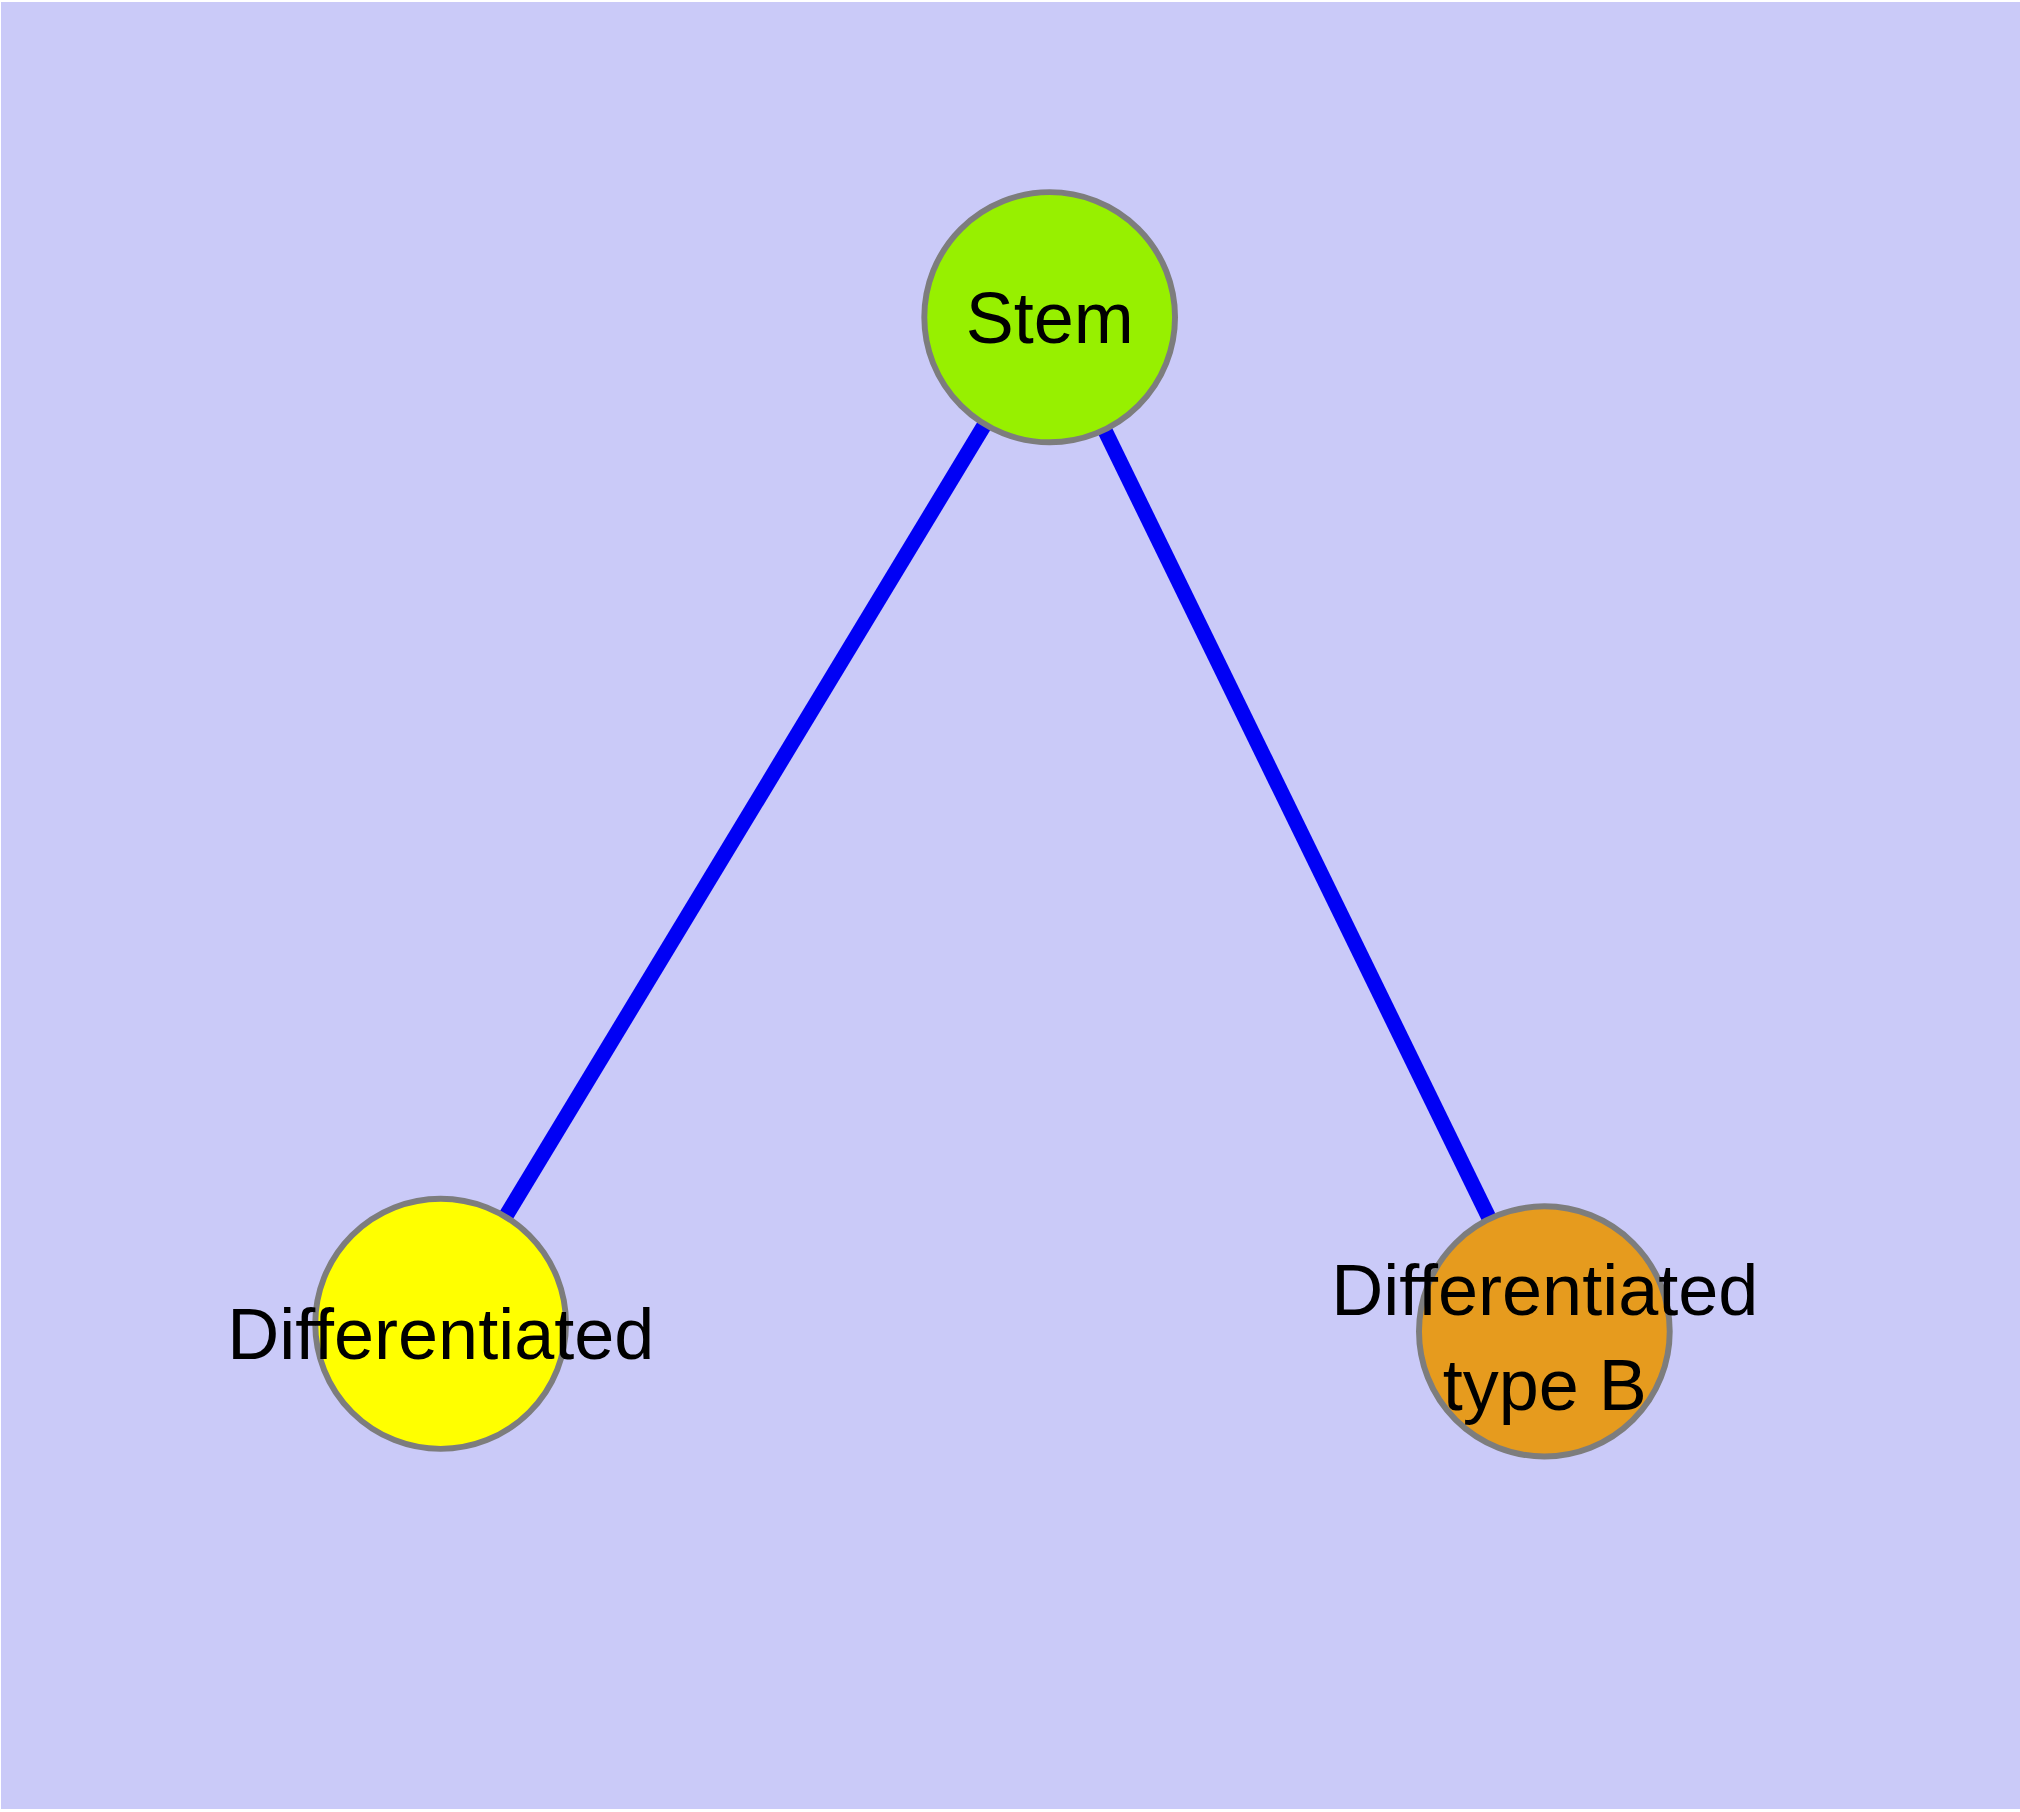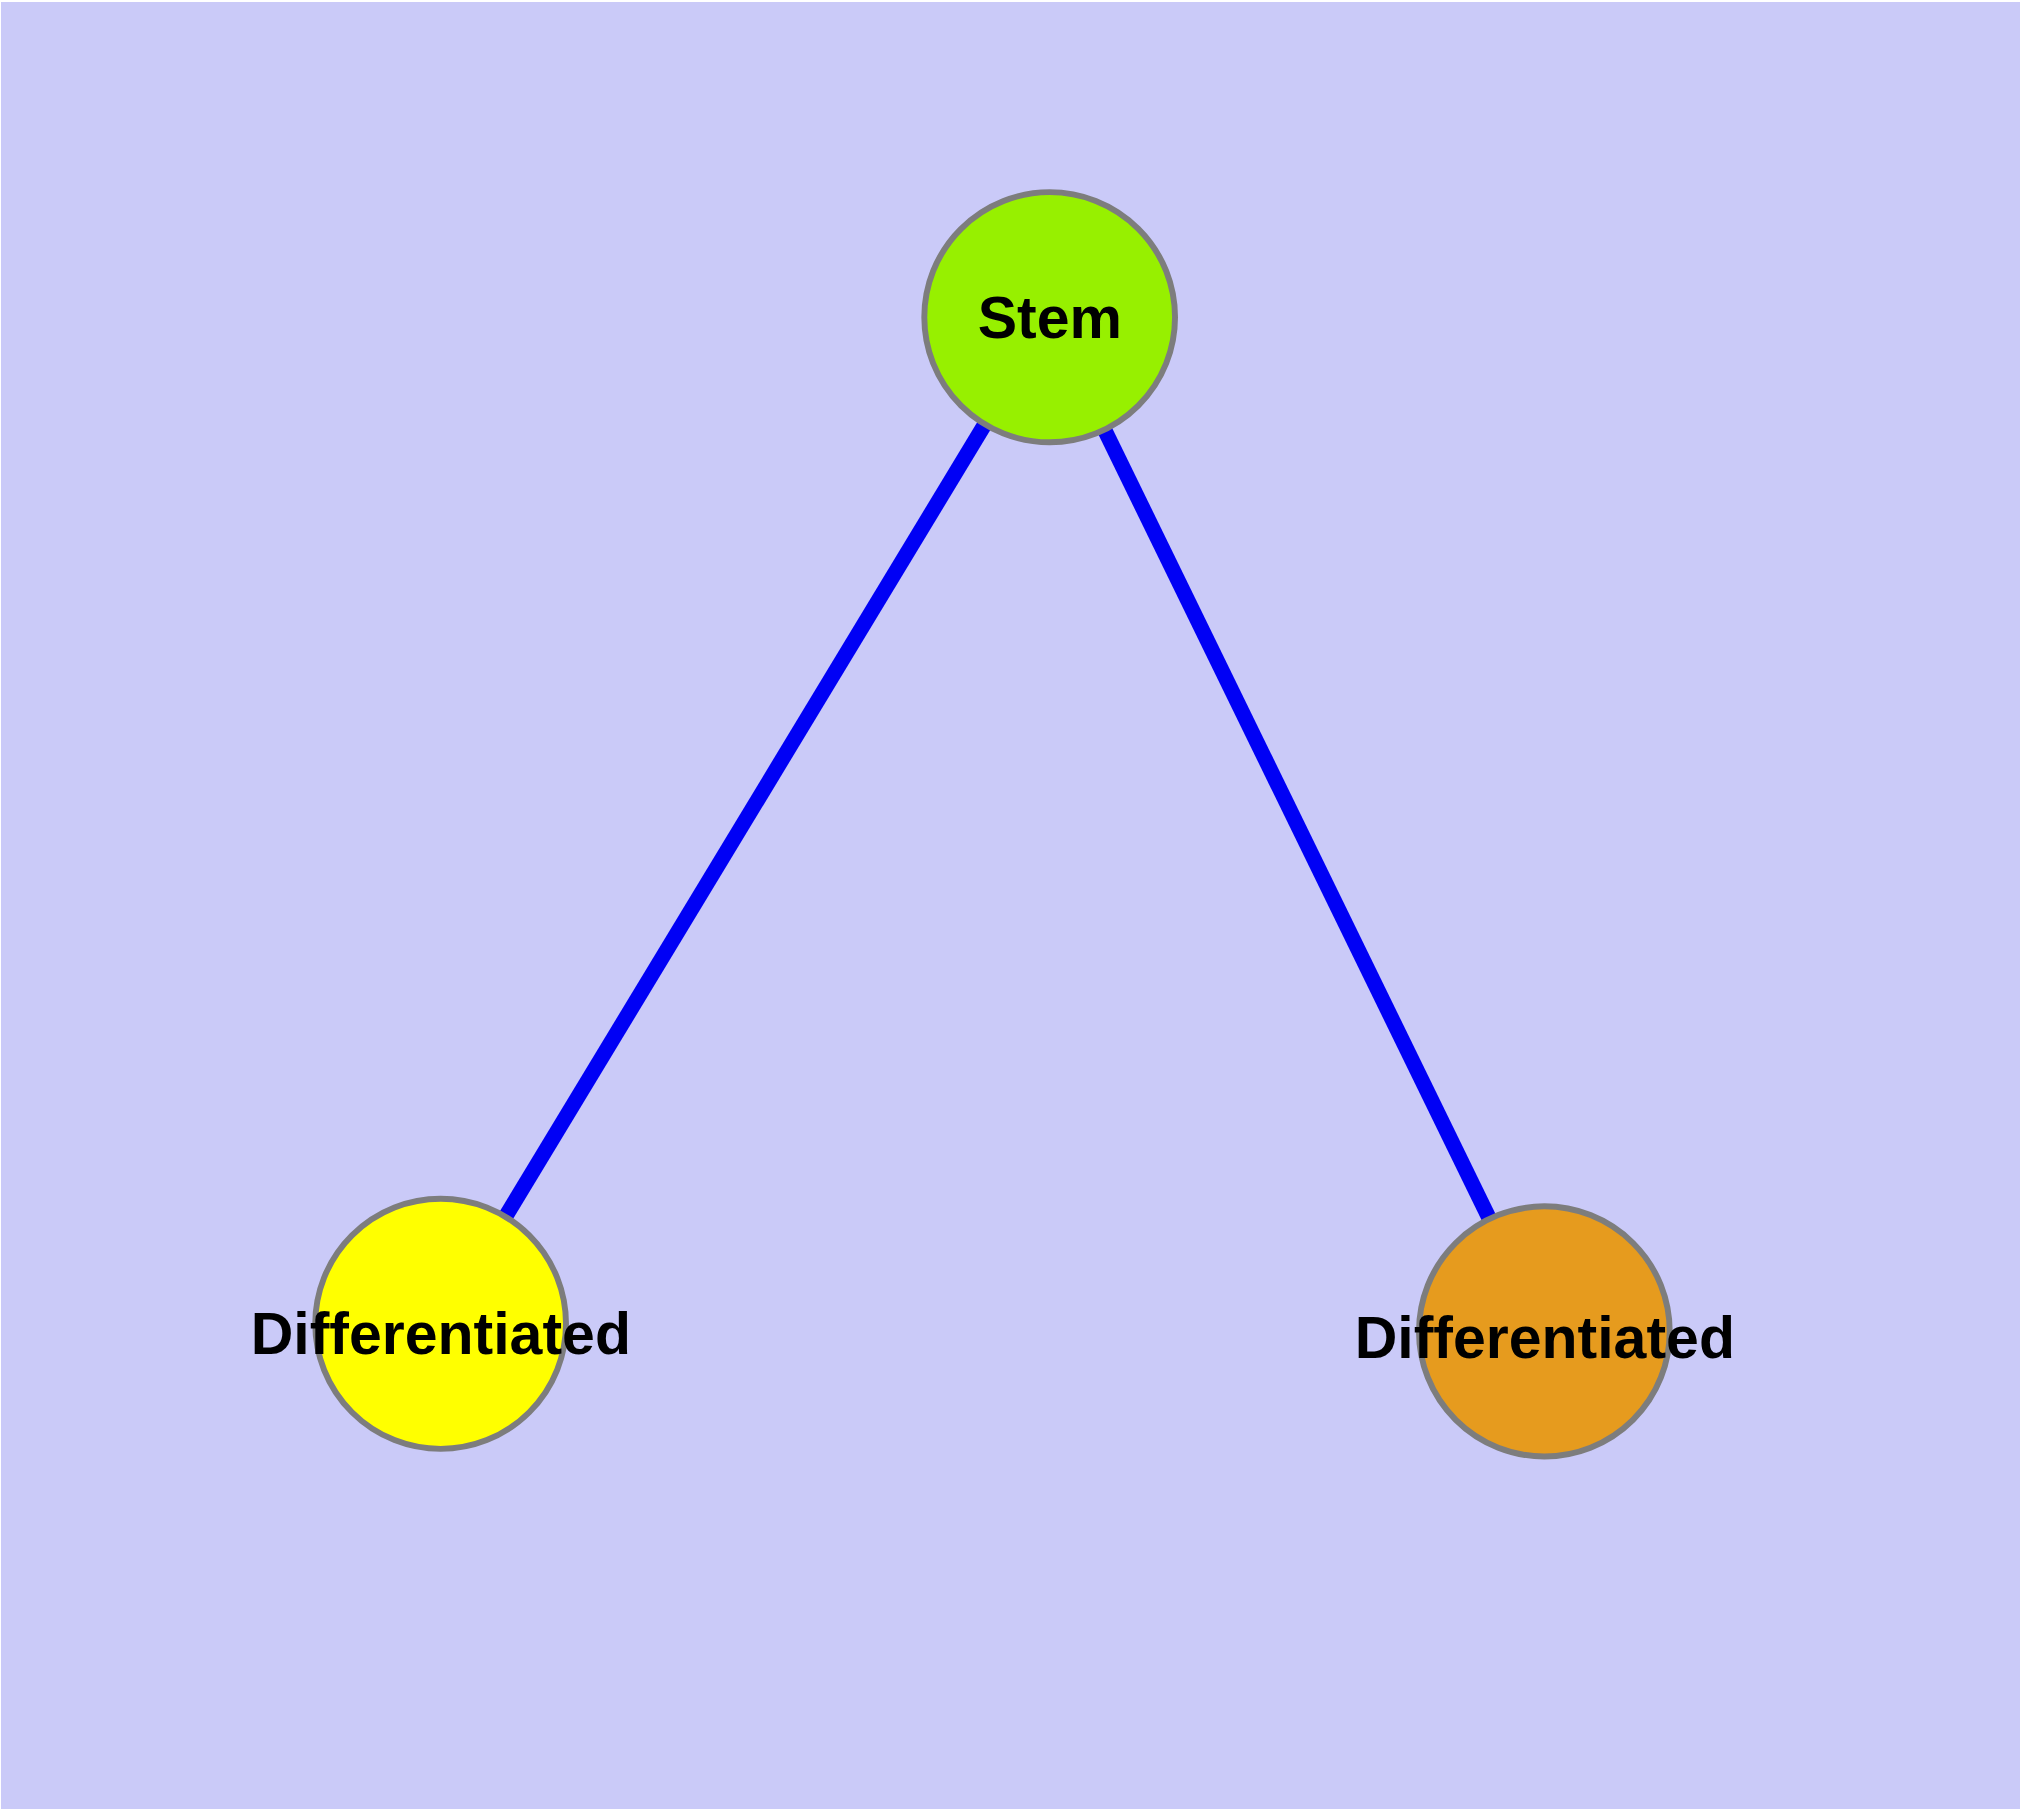--- a/index.html
+++ b/index.html
@@ -33,22 +33,22 @@
     fill: none;
     stroke-width: 18px;
   }
   .node-circle {
     stroke-width: 7px;
   }
   .node-label {
     position: absolute;
     transform: translate(-50%, -50%);
     color: #000000;
-    font-weight: bold;
-    font-size: 59px;
+    font-weight: normal;
+    font-size: 72px;
     line-height: 95px;
     text-align: center;
     white-space: nowrap;
     letter-spacing: 0;
   }
   .node-label .line {
     display: block;
   }
 </style>
 </head>
@@ -69,16 +69,17 @@
   <div class="node-label" style="left:1049px; top:316px;">
     <span class="line">Stem</span>
   </div>
 
   <div class="node-label" style="left:440px; top:1332px;">
     <span class="line">Differentiated</span>
   </div>
 
   <div class="node-label" style="left:1544px; top:1336px;">
     <span class="line">Differentiated</span>
+    <span class="line">type B</span>
   </div>
 
 </div>
 
 
 </body></html>

